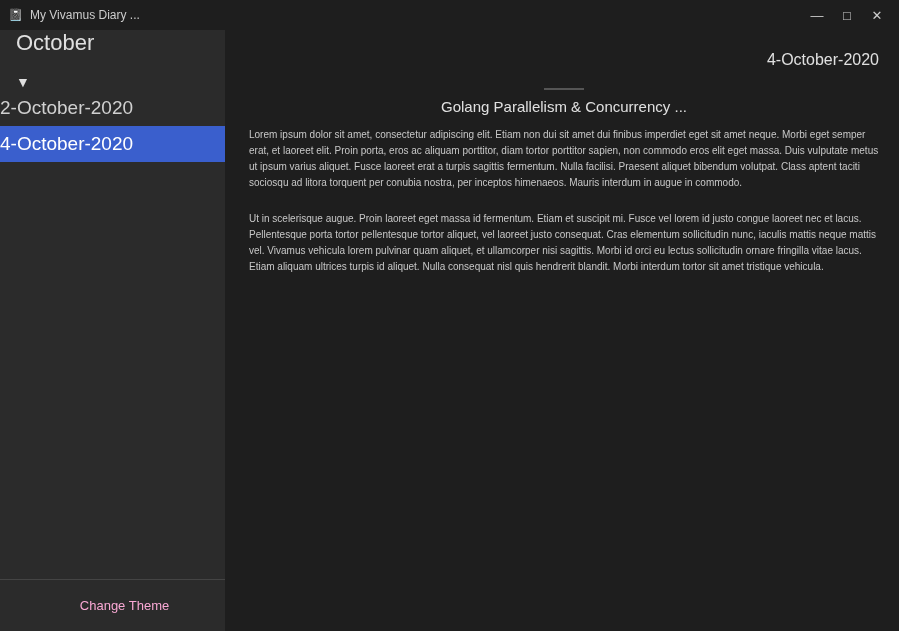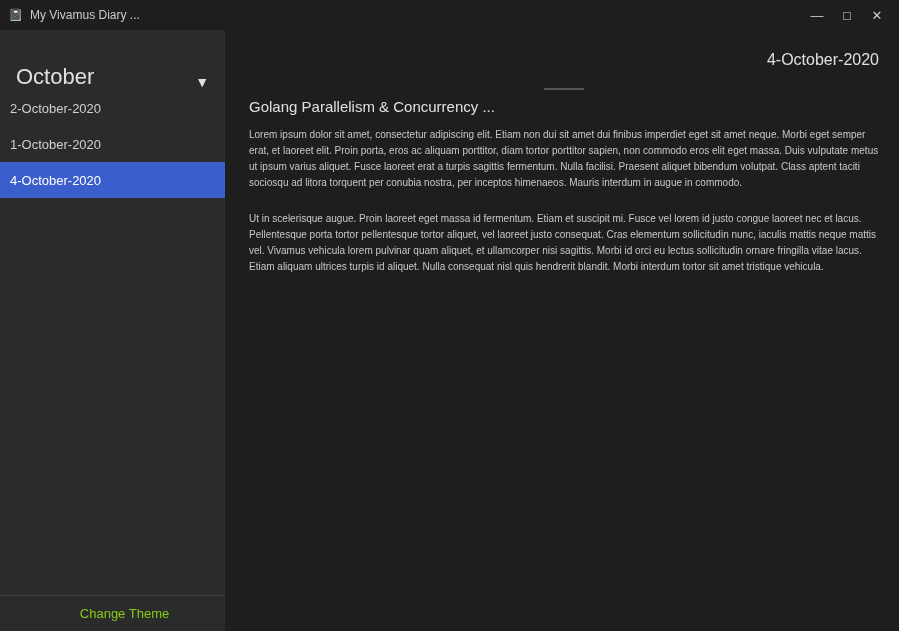--- a/index.html
+++ b/index.html
@@ -71,62 +71,63 @@
       width: 225px;
       background: #2b2b2b;
       display: flex;
       flex-direction: column;
       flex-shrink: 0;
     }
 
     .month-header {
       height: 60px;
       display: flex;
-      align-items: flex-end;
+      align-items: flex-start;
       justify-content: space-between;
       padding: 0 16px;
       background: #2b2b2b;
       cursor: pointer;
+      flex-direction: column;
     }
     .month-header-text {
       color: #e0e0e0;
       font-size: 22px;
       font-weight: 400;
     }
     .month-header-arrow {
       color: #e0e0e0;
       font-size: 14px;
     }
 
     .sidebar-entries {
       flex: 1;
       overflow-y: auto;
     }
 
     .entry-item {
       height: 36px;
       display: flex;
       align-items: center;
-      padding: 0 10px;
+      padding: 0 0;
       cursor: pointer;
       color: #d0d0d0;
-      font-size: 13px;
+      font-size: 19px;
     }
     .entry-item.active {
       background: #3a5fcd;
       color: #ffffff;
     }
 
     .change-theme-btn {
-      height: 36px;
+      height: 52px;
       display: flex;
       align-items: center;
       justify-content: center;
       background: #2b2b2b;
-      color: #84cc16;
+      color: #f9a8d4;
       font-size: 13px;
       cursor: pointer;
       border-top: 1px solid #444;
       flex-shrink: 0;
       padding-left: 24px;
     }
 
     
     .sidebar-divider {
       width: 4px;
@@ -170,20 +171,21 @@
       transform: translateX(-50%);
       bottom: 0;
     }
 
     .entry-title {
       padding: 8px 20px 12px;
       color: #e0e0e0;
       font-size: 15px;
       font-weight: 400;
       flex-shrink: 0;
+      text-align: center;
     }
 
     .entry-body {
       flex: 1;
       overflow-y: auto;
       padding: 0 20px 20px;
       color: #c8c8c8;
       font-size: 10px;
       line-height: 1.6;
     }
@@ -223,21 +225,20 @@
 
   <div class="sidebar">
     <div class="month-header">
       <span class="month-header-text">October</span>
       <span class="month-header-arrow">▼</span>
     </div>
 
     <div class="sidebar-entries">
 
     <div class="entry-item">2-October-2020</div>
-        <div class="entry-item">1-October-2020</div>
         <div class="entry-item active">4-October-2020</div>
       </div>
 
     <div class="change-theme-btn">Change Theme</div>
   </div>
 
   <div class="sidebar-divider"></div>
 
   <div class="content-area">
     <div class="content-header">

